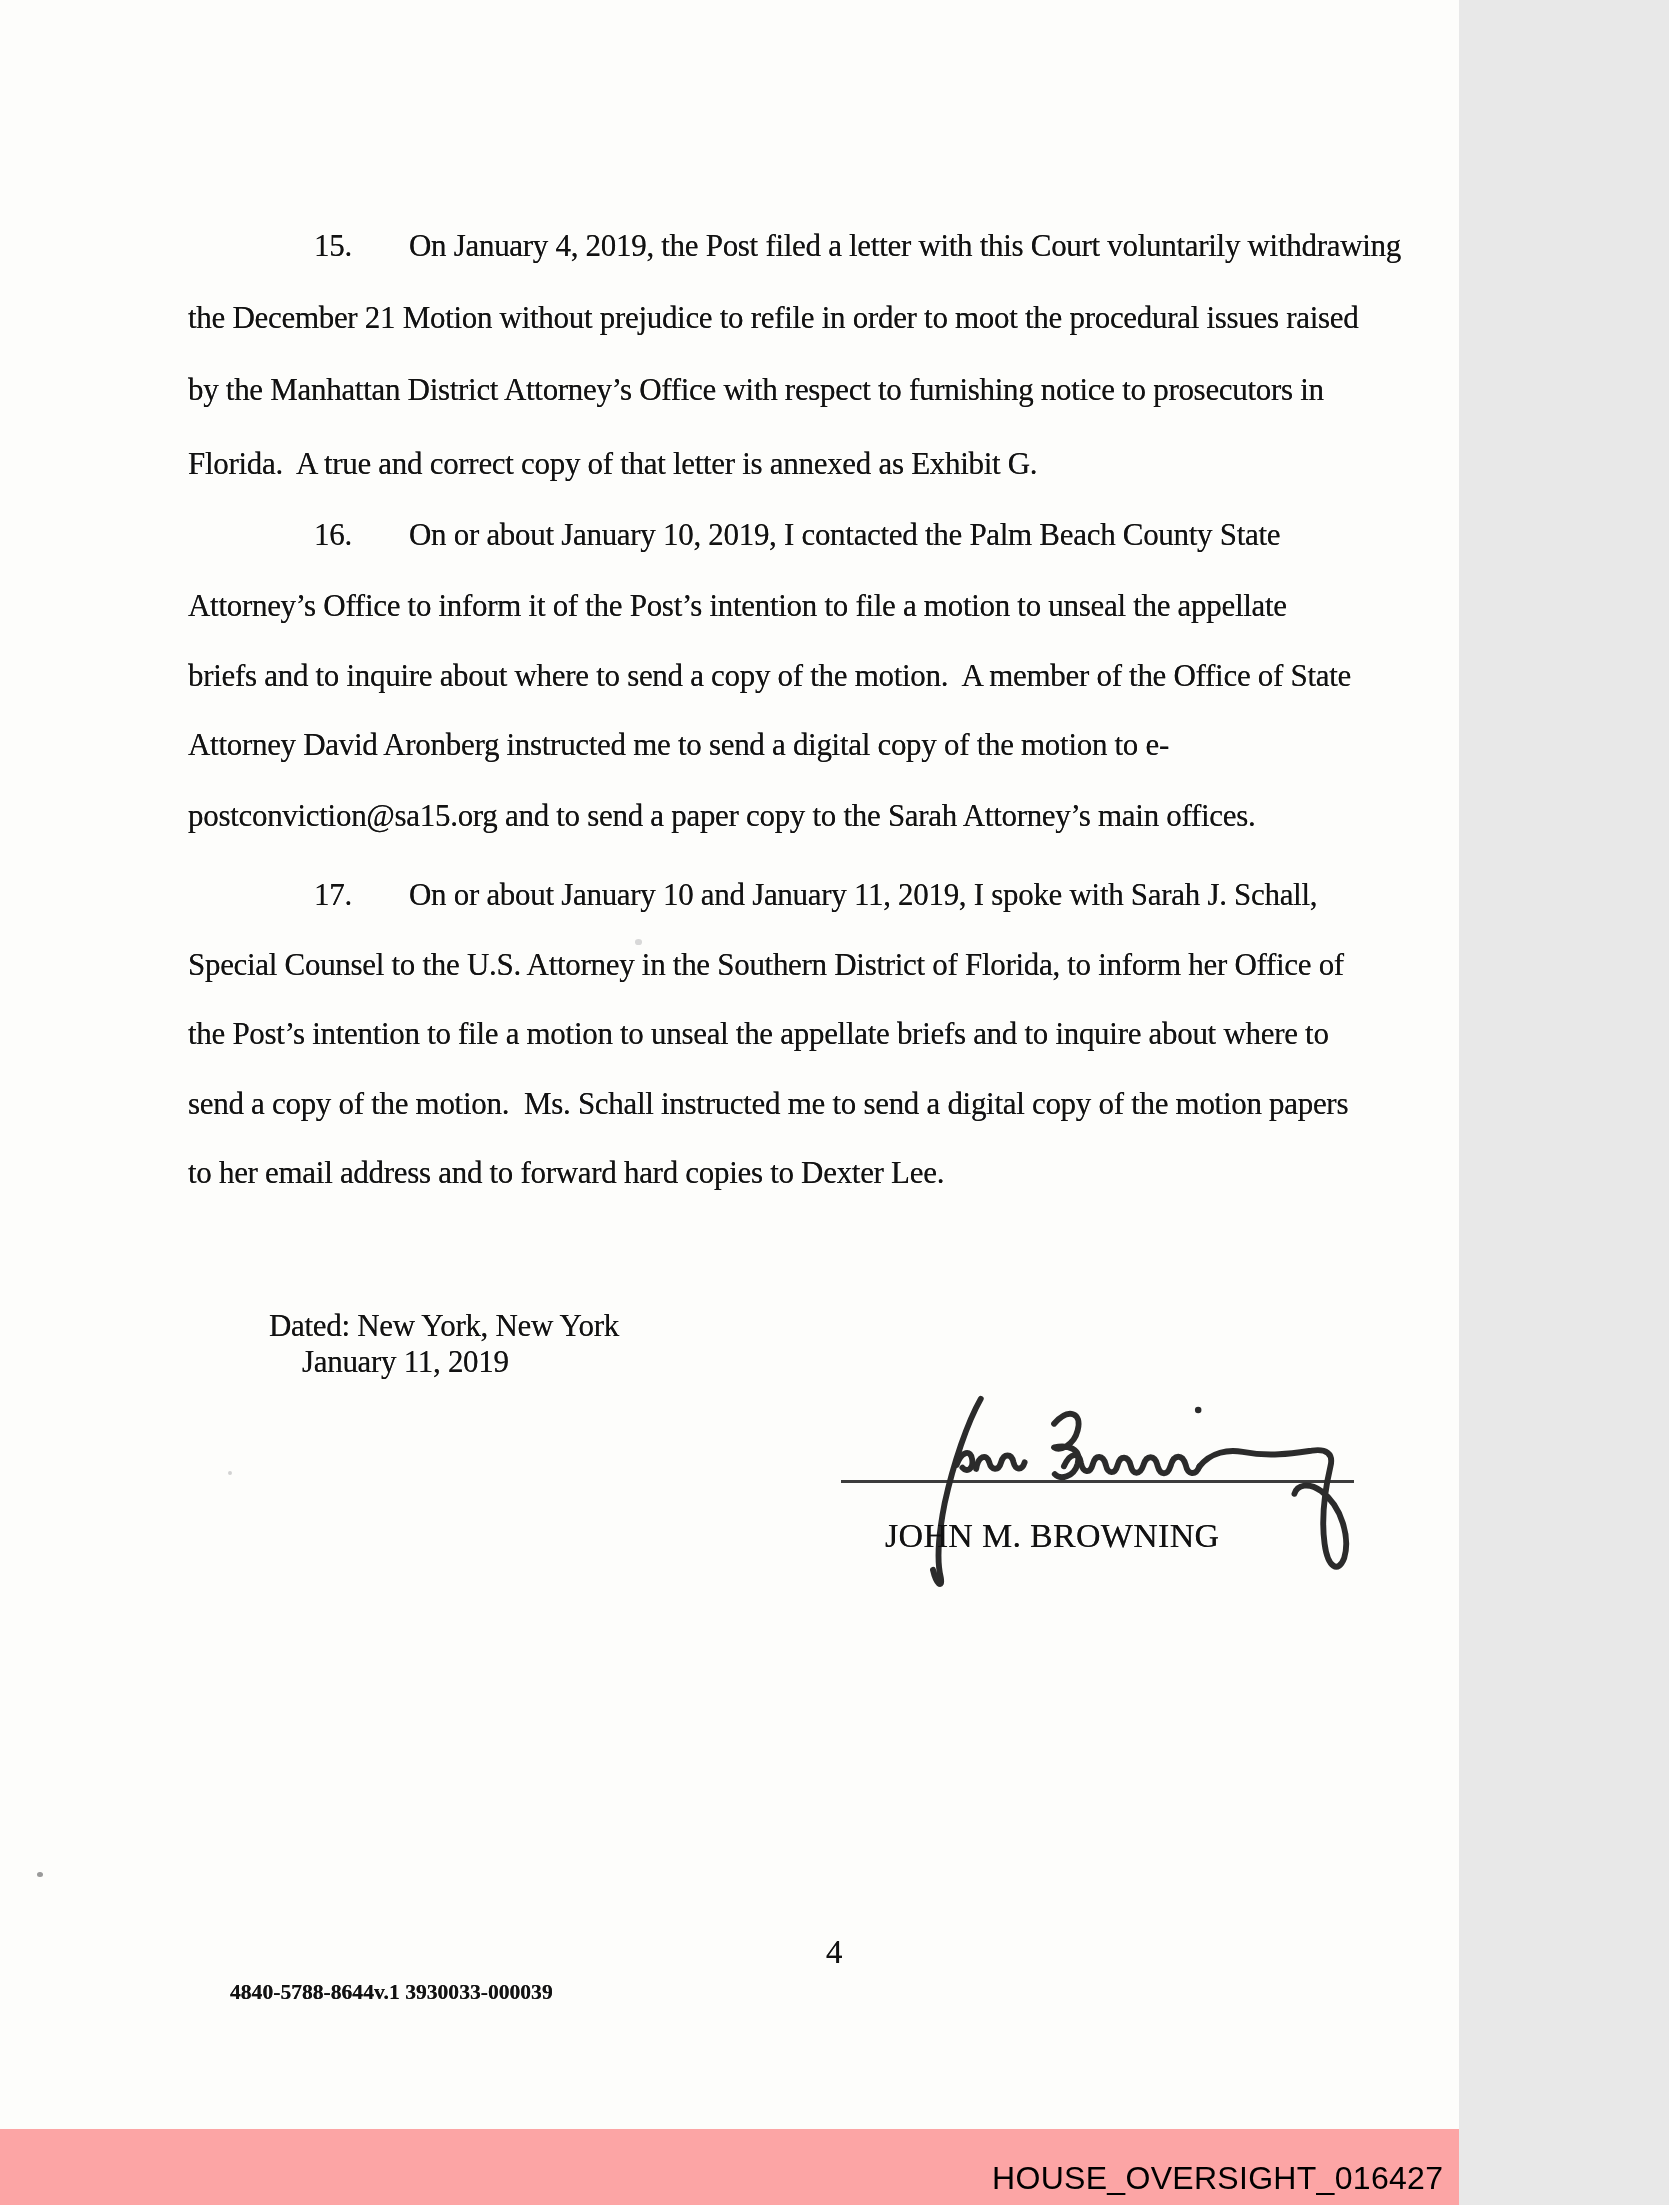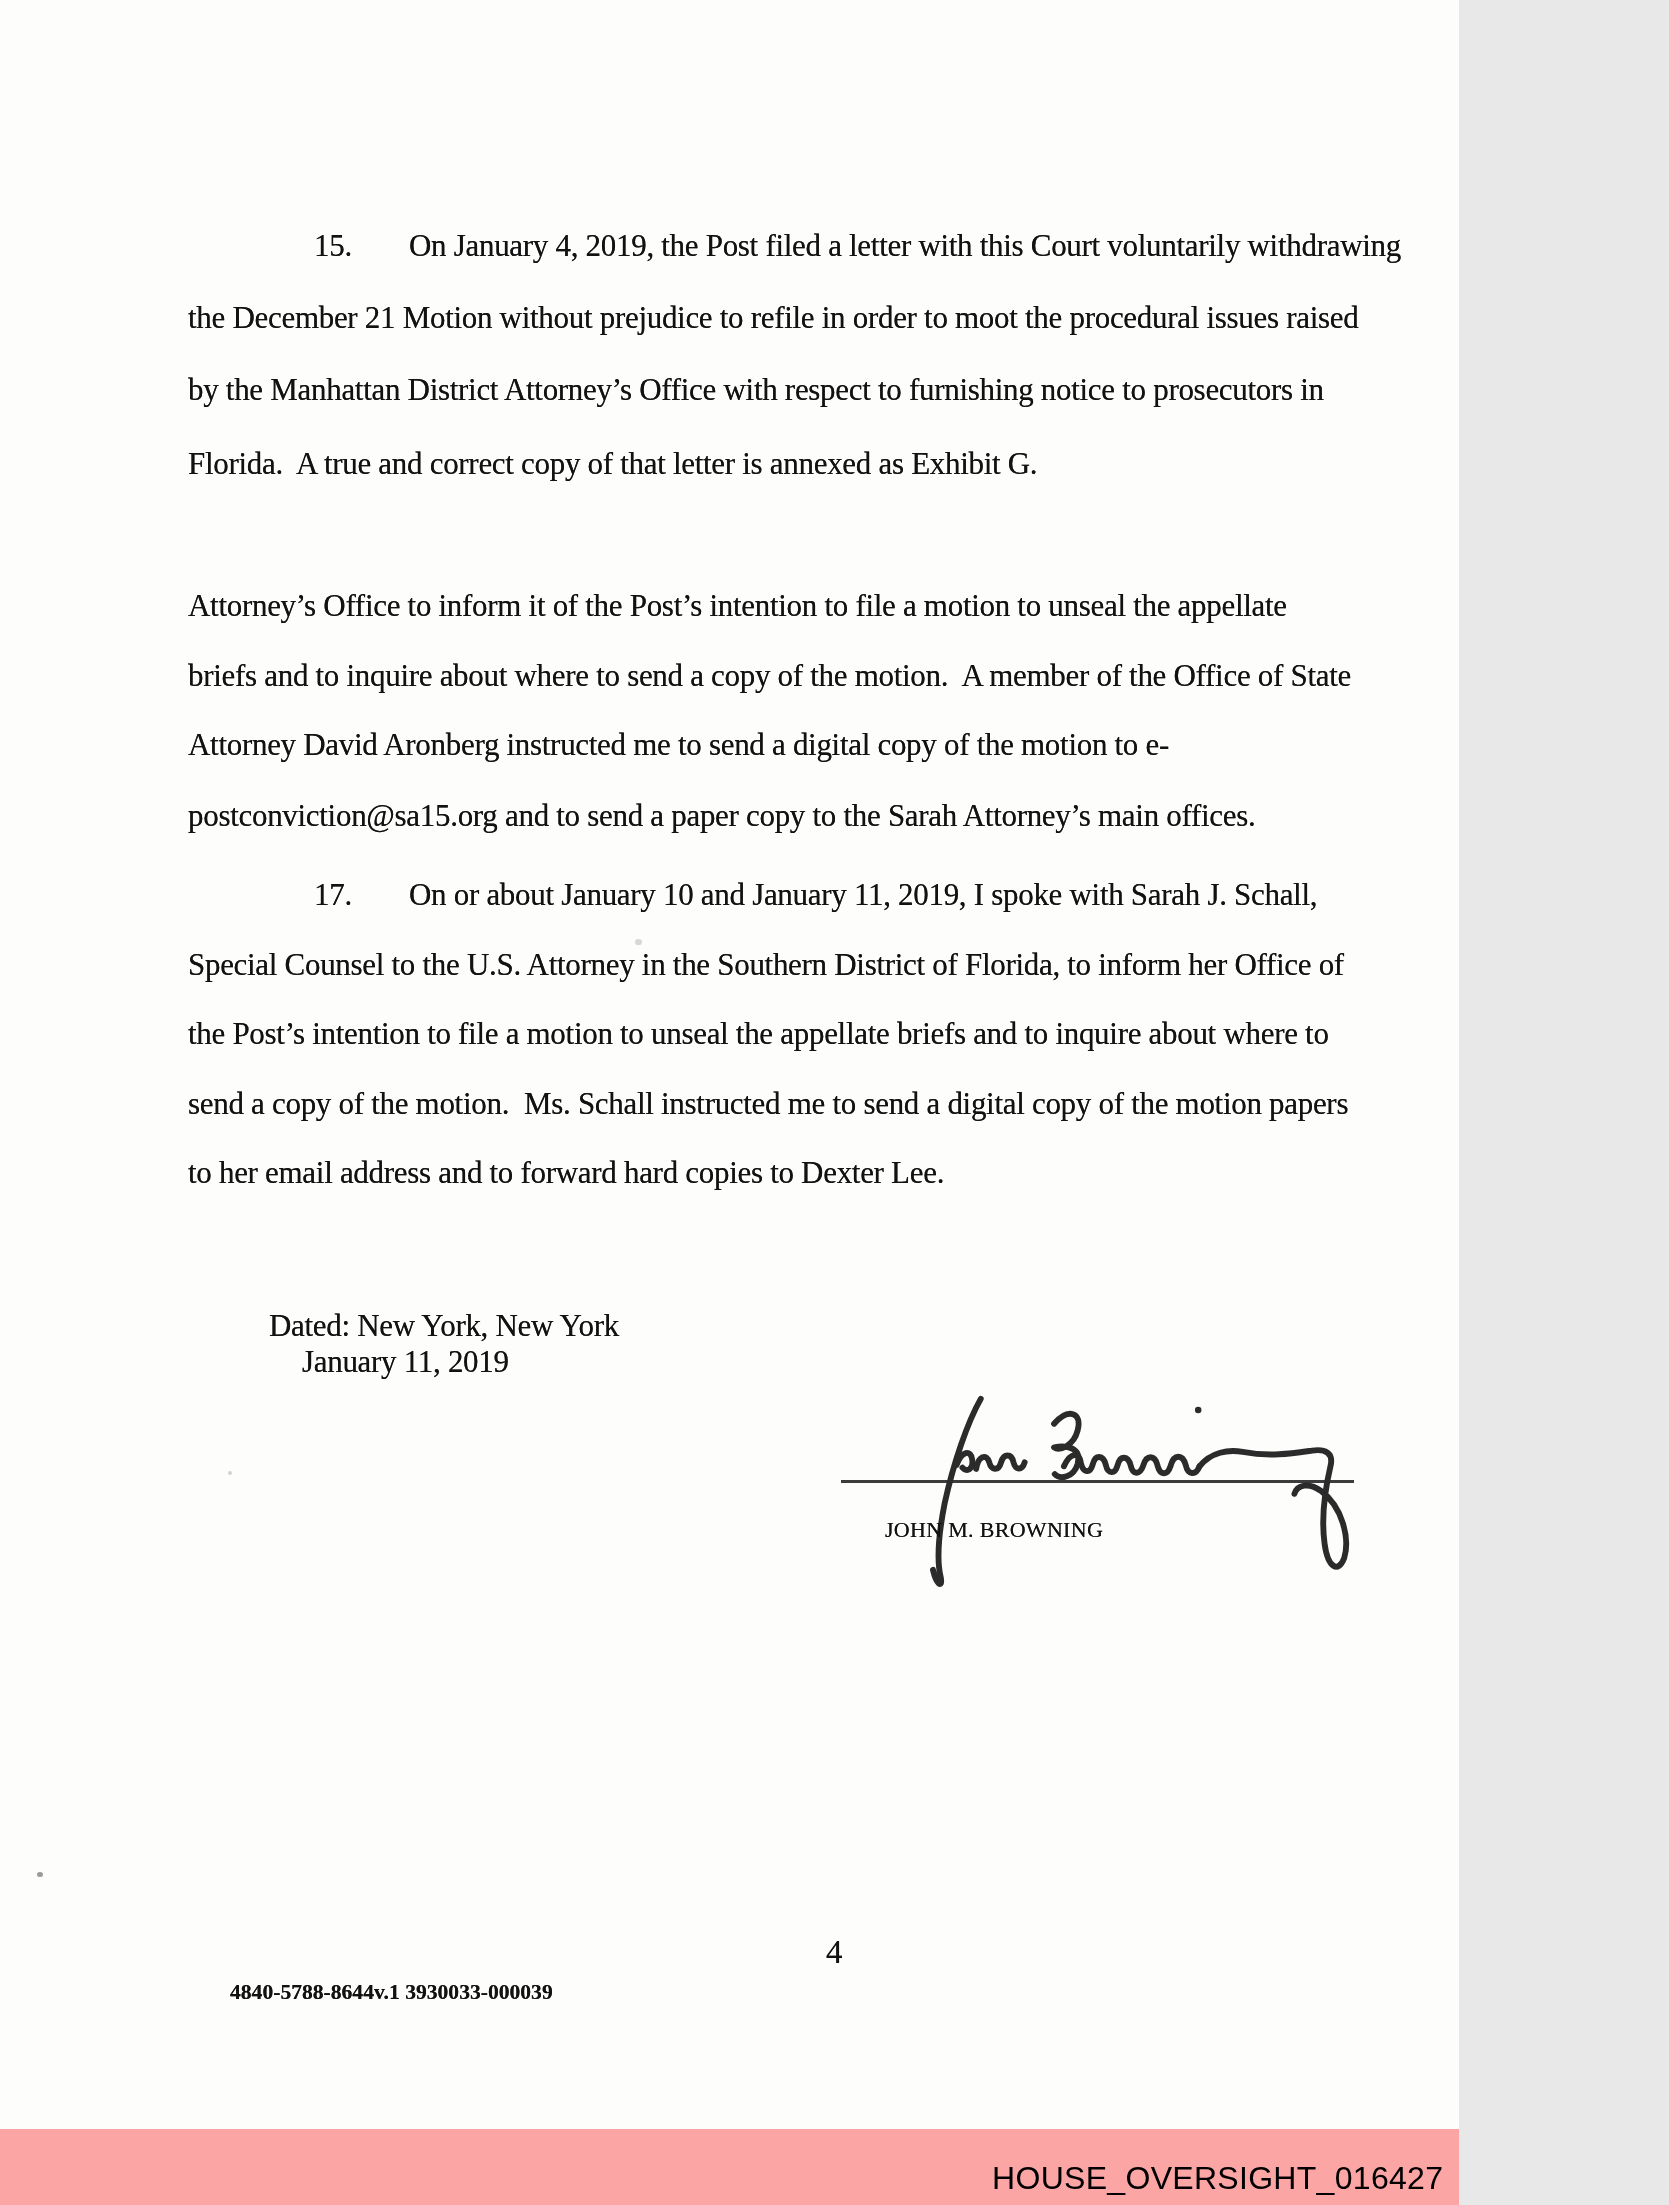--- a/index.html
+++ b/index.html
@@ -26,21 +26,21 @@
   .pnum{display:inline-block;width:95px;}
   .l-310{left:188px;text-align:right;}
   .l-num{left:314px;}
   .dated1{left:221px;top:1310px;margin-left:48px;}
   .dated2{left:302px;top:1346px;}
   .sig-line{
     position:absolute;left:841px;top:1480px;width:513px;height:3.3px;
     background:#3c3c3c;
   }
   .sig-svg{position:absolute;left:838px;top:1368px;width:537px;height:249px;}
-  .sig-name{left:885px;top:1519px;font-size:22px;letter-spacing:0.3px;font-family:Liberation Serif, serif;}
+  .sig-name{left:885px;top:1519px;font-size:34px;letter-spacing:0.3px;font-family:Liberation Serif, serif;}
   .page-num{left:826px;top:1936px;font-size:33px;}
   .footer-code{
     left:230px;top:1982px;font-size:21.6px;font-weight:700;letter-spacing:0;
   }
   .bates{
     position:absolute;right:15.7px;top:2160px;
     font-family:"Liberation Sans", sans-serif;
     font-size:32px;color:#000;letter-spacing:0.3px;
     text-shadow:none;white-space:pre;
   }
@@ -55,20 +55,21 @@
 <body>
 
 <div class="page">
   <div class="scan-tint"></div>
 
   <div class="tline l-num" style="top:230px"><span class="pnum">15.</span><span>On January 4, 2019, the Post filed a letter with this Court voluntarily withdrawing</span></div>
   <div class="tline l-310" style="top:302px">the December 21 Motion without prejudice to refile in order to moot the procedural issues raised</div>
   <div class="tline l-310" style="top:448px">Florida.  A true and correct copy of that letter is annexed as Exhibit G.</div>
   <div class="tline l-310" style="top:374px">by the Manhattan District Attorney’s Office with respect to furnishing notice to prosecutors in</div>
 
+  <div class="tline l-num" style="top:519px"><span class="pnum">16.</span><span>On or about January 10, 2019, I contacted the Palm Beach County State</span></div>
   <div class="tline l-310" style="top:590px">Attorney’s Office to inform it of the Post’s intention to file a motion to unseal the appellate</div>
   <div class="tline l-310" style="top:660px">briefs and to inquire about where to send a copy of the motion.  A member of the Office of State</div>
   <div class="tline l-310" style="top:729px">Attorney David Aronberg instructed me to send a digital copy of the motion to e-</div>
   <div class="tline l-310" style="top:800px">postconviction@sa15.org and to send a paper copy to the Sarah Attorney’s main offices.</div>
 
   <div class="tline l-num" style="top:879px"><span class="pnum">17.</span><span>On or about January 10 and January 11, 2019, I spoke with Sarah J. Schall,</span></div>
   <div class="tline l-310" style="top:949px">Special Counsel to the U.S. Attorney in the Southern District of Florida, to inform her Office of</div>
   <div class="tline l-310" style="top:1018px">the Post’s intention to file a motion to unseal the appellate briefs and to inquire about where to</div>
   <div class="tline l-310" style="top:1088px">send a copy of the motion.  Ms. Schall instructed me to send a digital copy of the motion papers</div>
   <div class="tline l-310" style="top:1157px">to her email address and to forward hard copies to Dexter Lee.</div>

